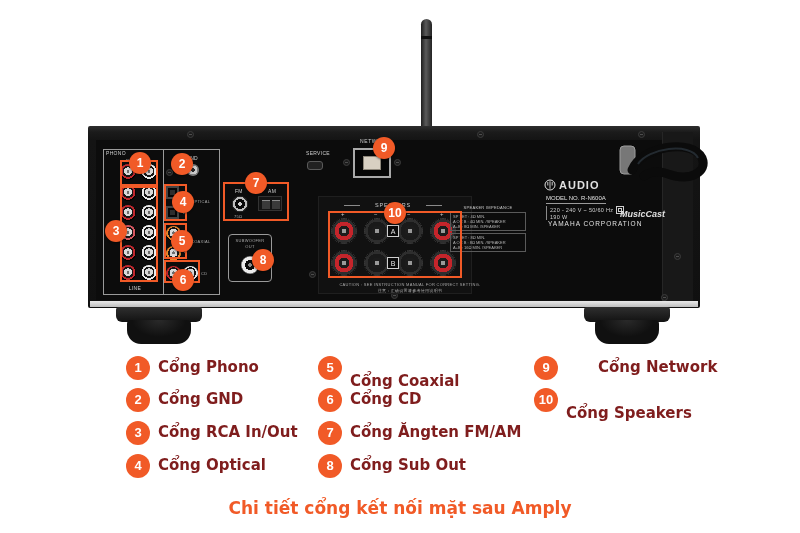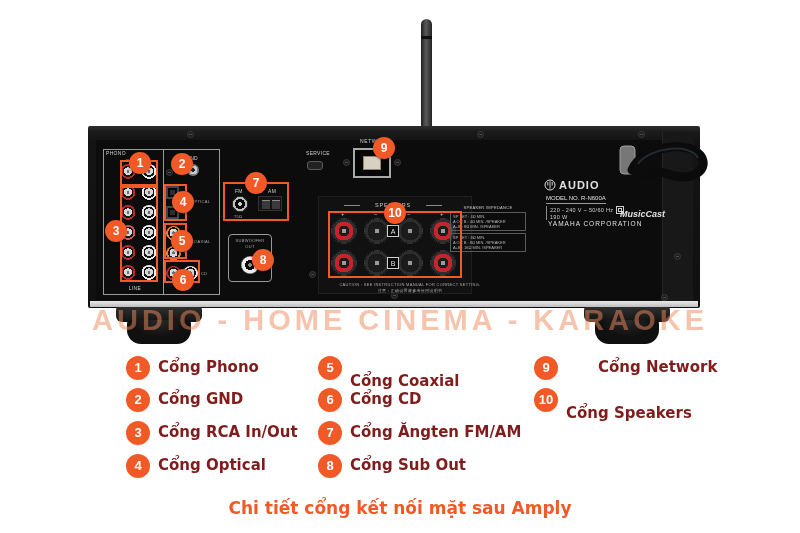--- a/index.html
+++ b/index.html
@@ -224,21 +224,20 @@
         <span style="width:6px;height:6px;border:1px solid #cfcfcf;display:inline-block;position:relative">
             <span style="position:absolute;left:1px;top:1px;width:2px;height:2px;border:1px solid #cfcfcf"></span>
           </span>
       </div>
       <div class="tlabel" style="font-size:5.5px;color:#cfcfcf">190 W</div>
     </div>
     <div class="abs brandtxt" style="left:548px;top:220px;font-size:6.5px;letter-spacing:1px">YAMAHA CORPORATION</div>
     <div class="abs brandtxt" style="left:620px;top:209px;font-size:9px;font-weight:bold;font-style:italic">MusicCast</div>
   </div>
 
-  <div class="abs wm-banner">AUDIO - HOME CINEMA - KARAOKE</div>
 
   <div class="ann">
     <div class="abs ann-box" style="left:120px;top:160px;width:38px;height:26px"></div>
     <div class="abs ann-box" style="left:120px;top:186px;width:38px;height:96px"></div>
     <div class="abs ann-box" style="left:164px;top:184px;width:23px;height:37px"></div>
     <div class="abs ann-box" style="left:164px;top:223px;width:23px;height:36px"></div>
     <div class="abs ann-box" style="left:164px;top:260px;width:36px;height:23px"></div>
     <div class="abs ann-box" style="left:223px;top:182px;width:66px;height:39px"></div>
     <div class="abs ann-box" style="left:328px;top:211px;width:134px;height:67px"></div>
 

